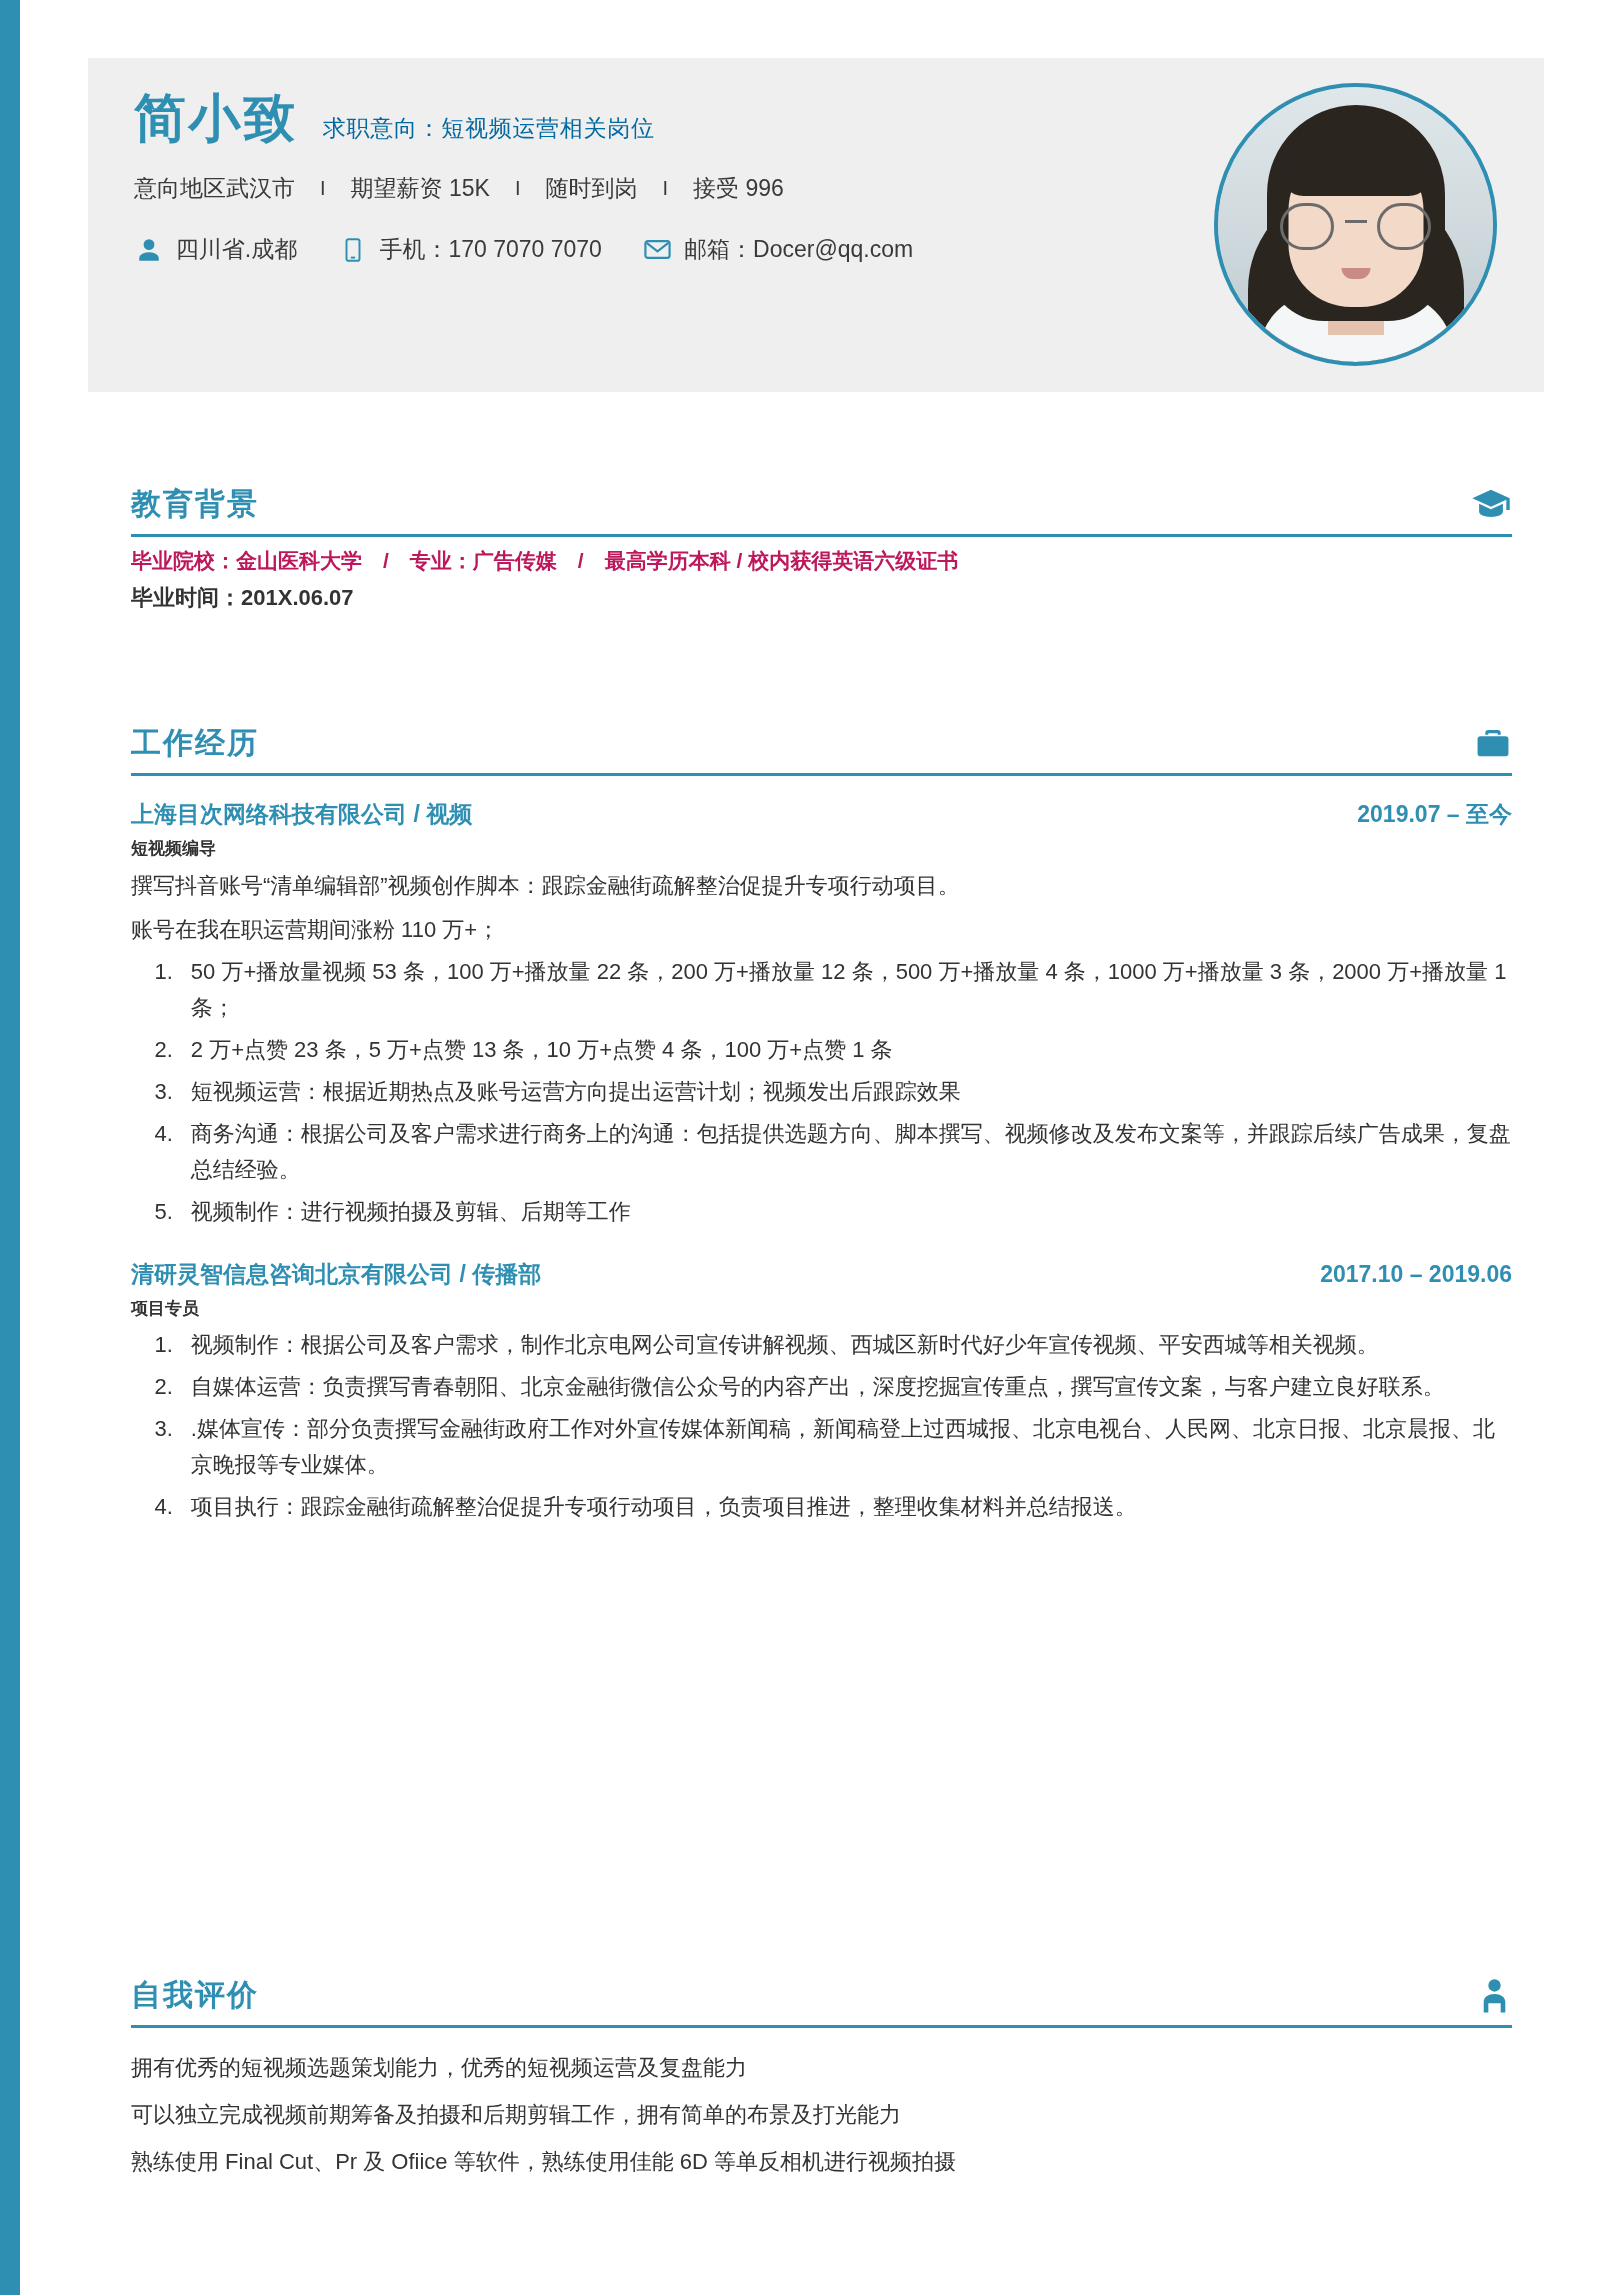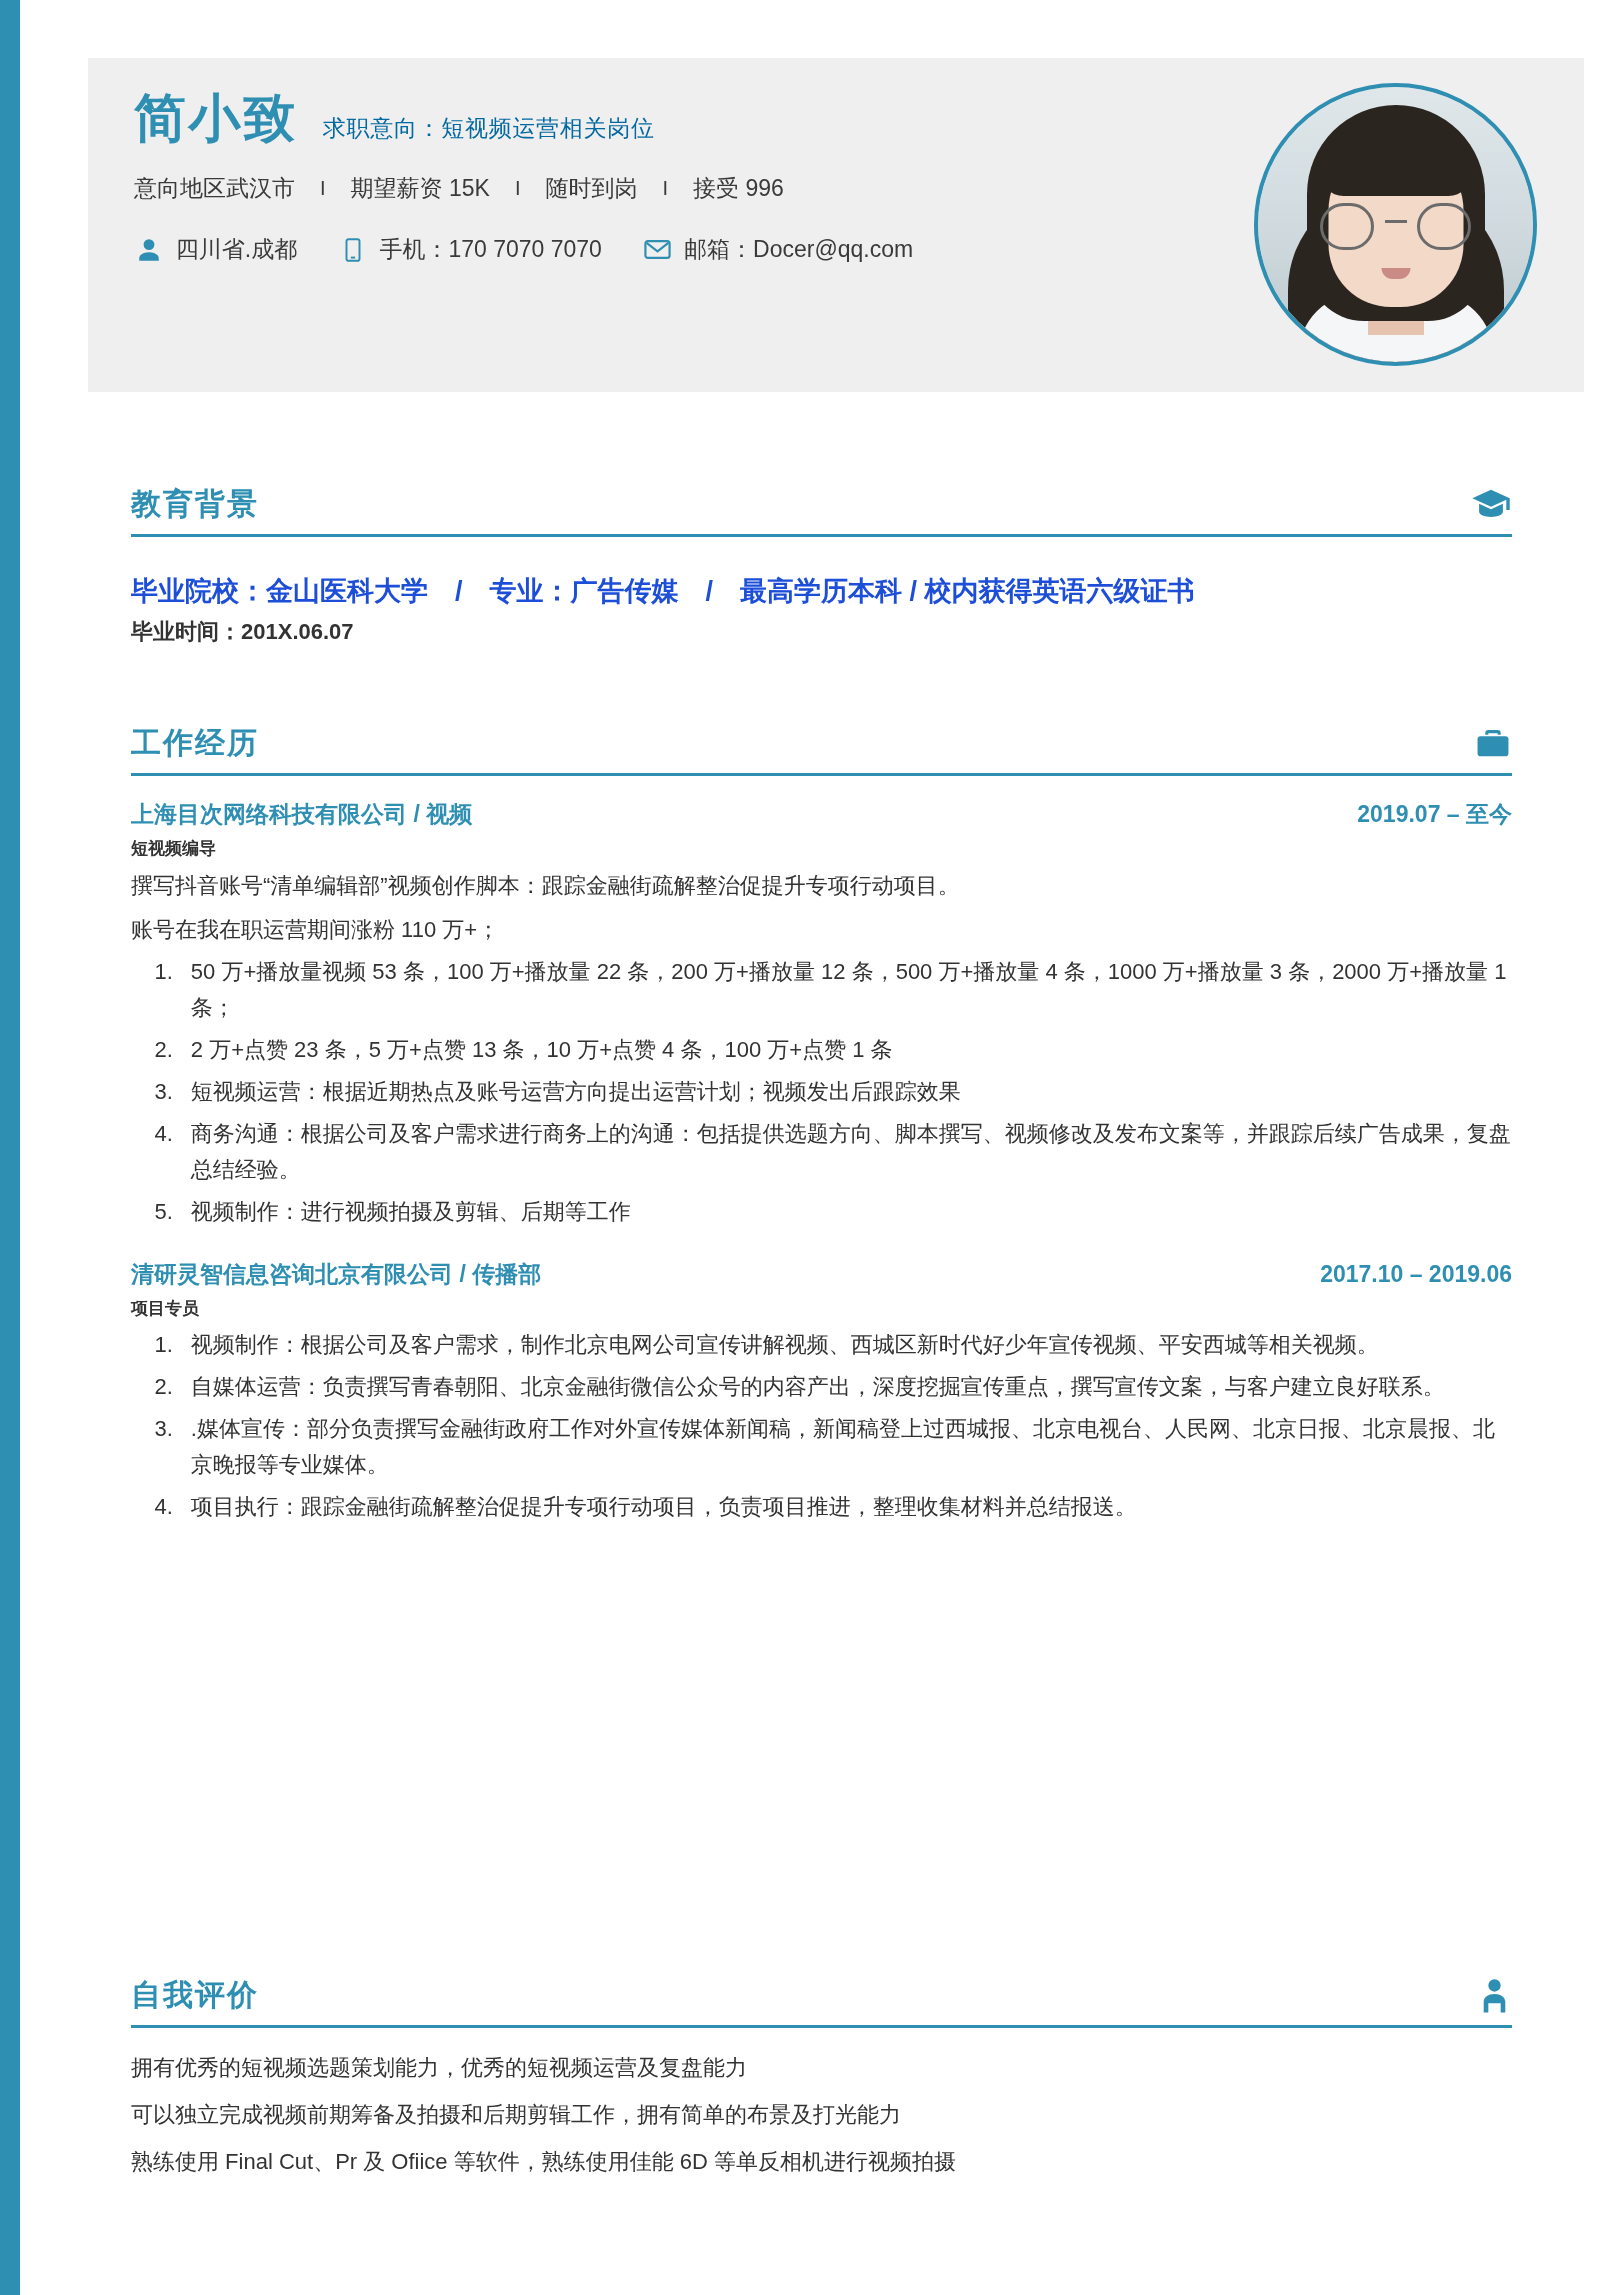--- a/index.html
+++ b/index.html
@@ -43,21 +43,20 @@
   }
 
   
   .header {
     position: absolute;
     left: 88px;
     top: 58px;
     width: 1456px;
     height: 334px;
     background: #efefef;
-    padding-left: 40px;
   }
   .header-inner {
     position: absolute;
     left: 46px;
     top: 34px;
     width: 1099px;
   }
   .name-row {
     display: flex;
     align-items: baseline;
@@ -243,21 +242,21 @@
     color: #2f8fb3;
     display: flex;
     align-items: center;
   }
   .sec-rule {
     margin-top: 9.2px;
     height: 2.6px;
     background: #2f8fb3;
     width: 100%;
   }
-  .edu-line { margin-top: 36px; font-size: 27px; font-weight: bold; color: #1d4ed8; }
+  .edu-line { margin-top: 10px; font-size: 21px; font-weight: bold; color: #be185d; }
   .edu-line2 { margin-top: 7.9px; font-size: 22px; font-weight: bold; color: #333; }
 
   .job-head {
     display: flex;
     align-items: baseline;
     justify-content: space-between;
     margin-top: 23.6px;
   }
   .job-org {
     font-size: 23px;

